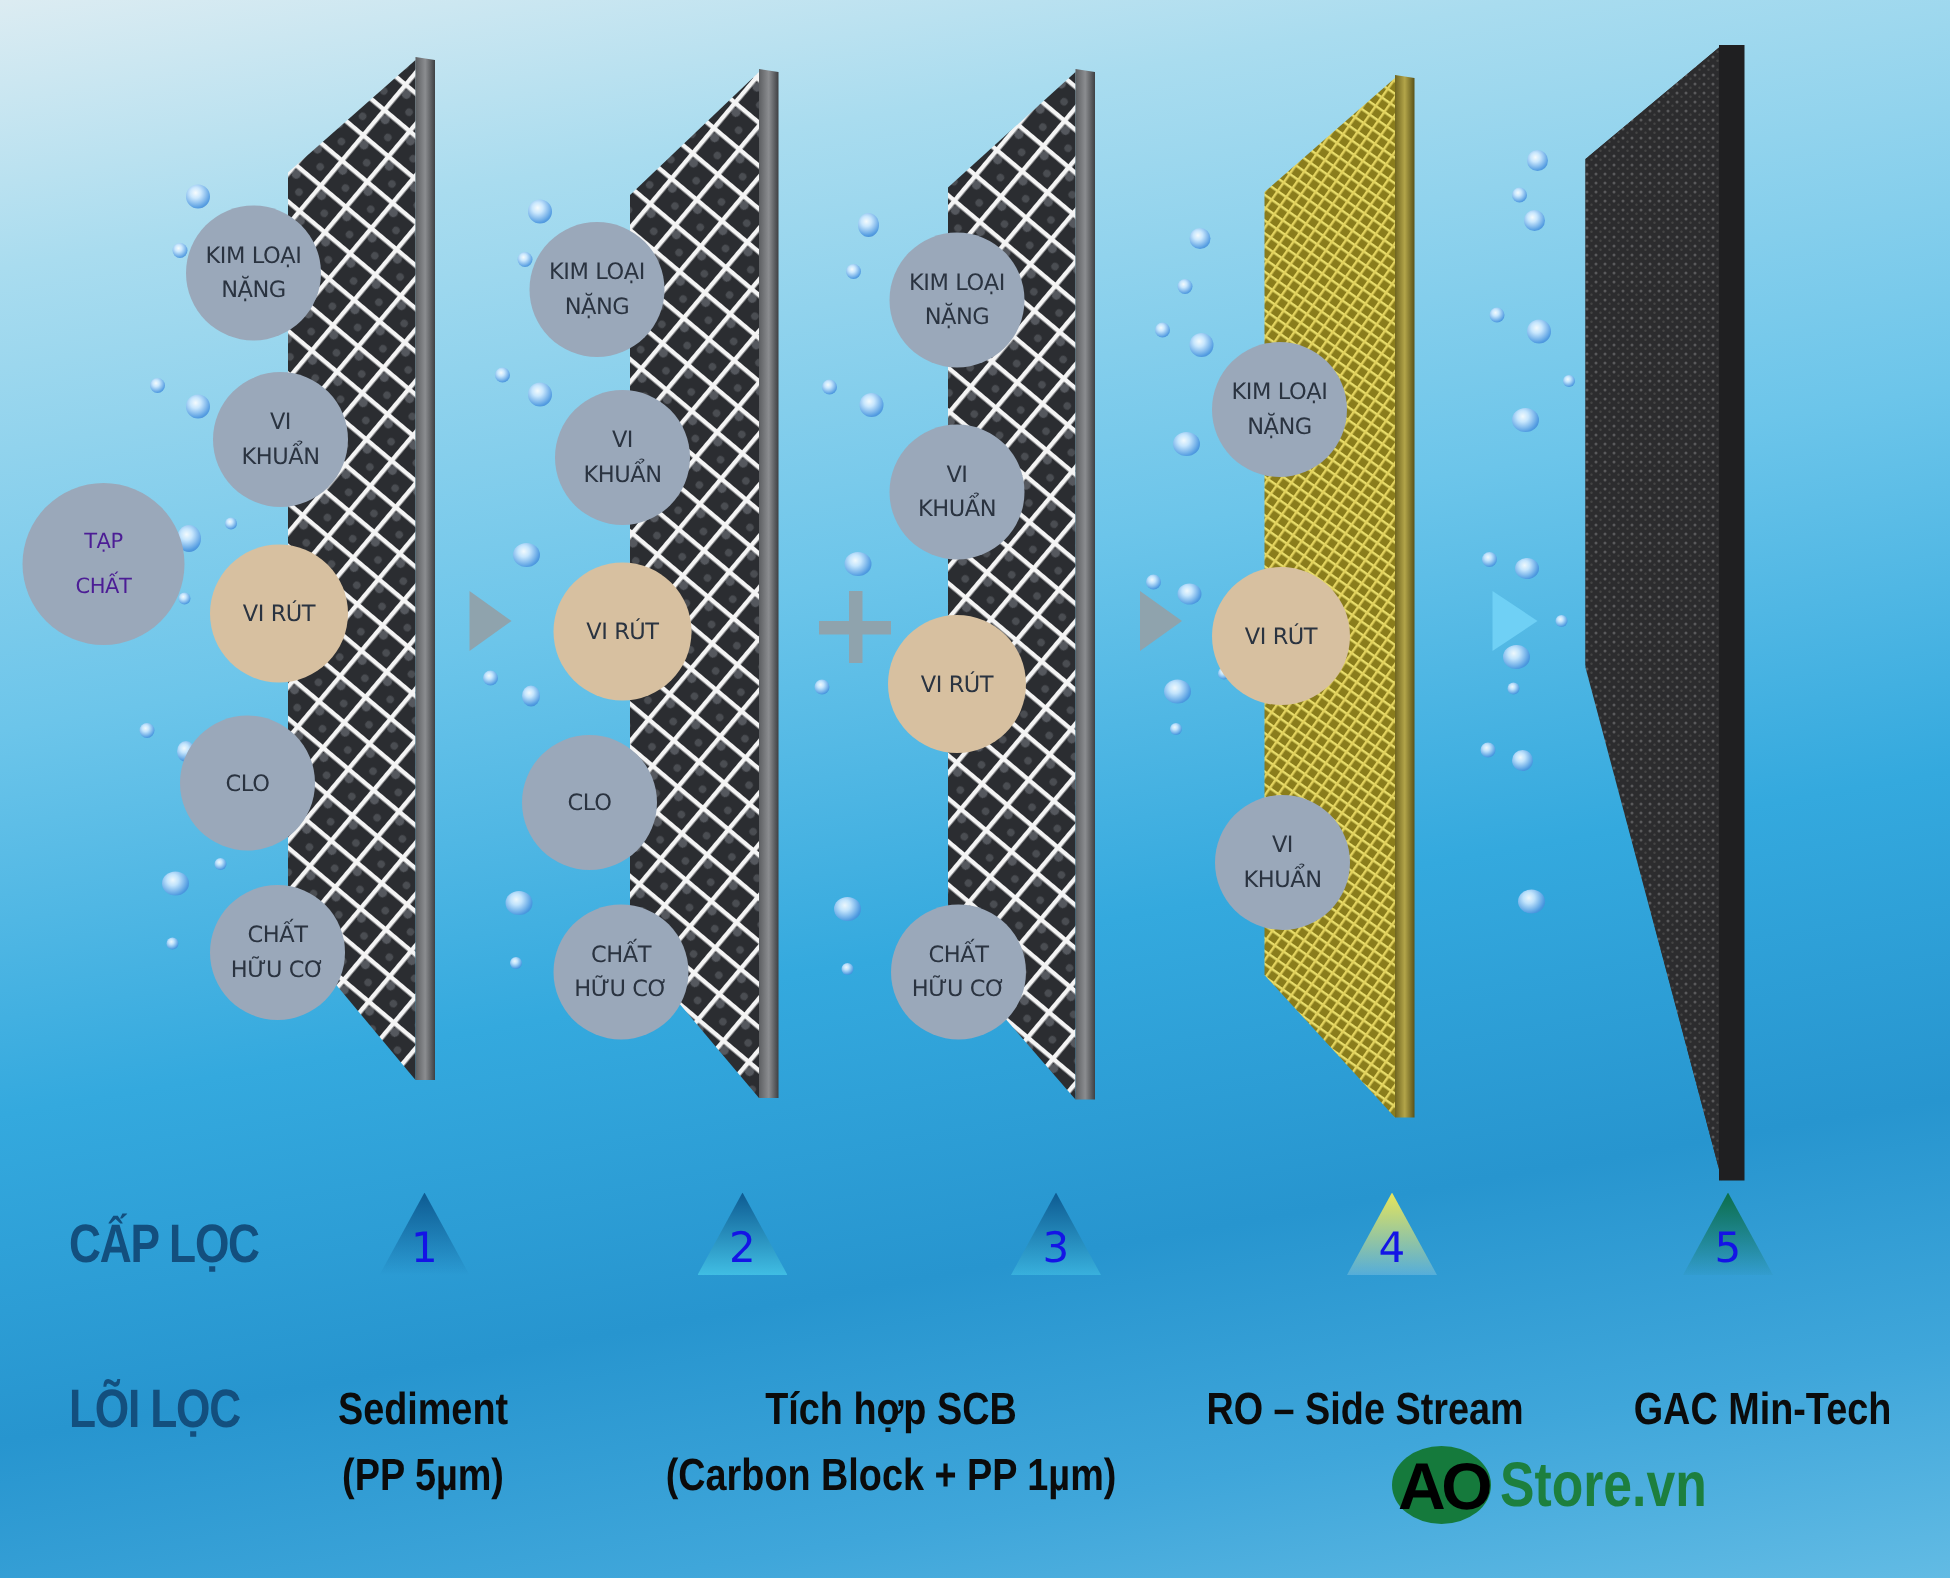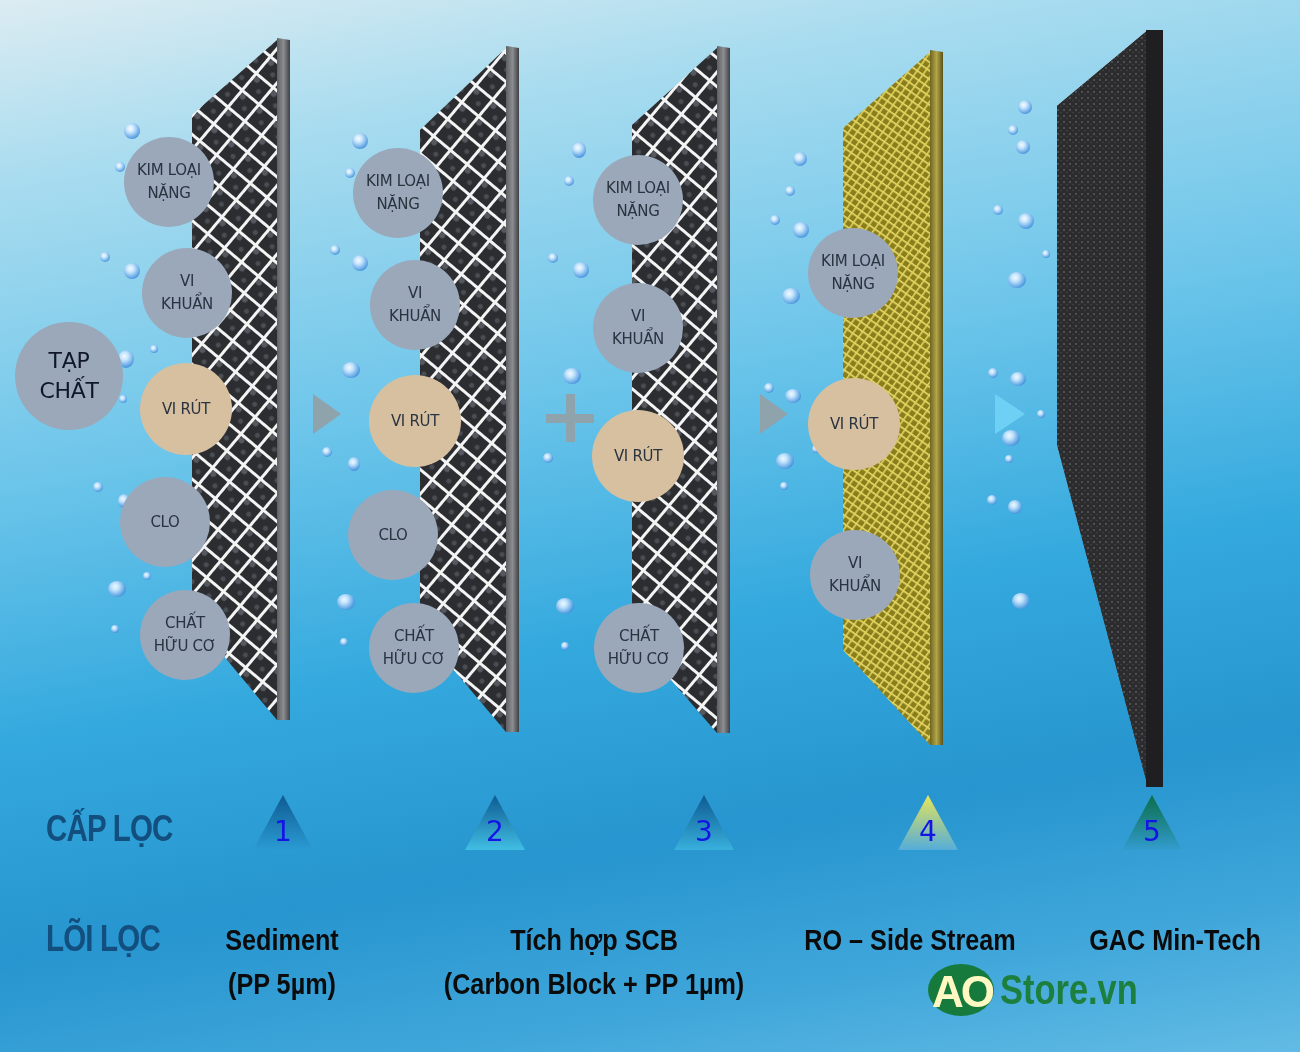--- a/index.html
+++ b/index.html
@@ -7,40 +7,40 @@
     font-family: "Liberation Sans", sans-serif;
     background: linear-gradient(170deg, #dcecf2 0%, #a9dcef 14%, #6cc5ea 38%, #34a9de 58%, #2795cf 75%, #3fa6da 88%, #62bbe4 100%);
   }
   .stage { position:absolute; left:0; top:0; width:1300px; height:1052px; }
   svg.filters { position:absolute; left:0; top:0; }
   .bubble { position:absolute; border-radius:50%; background:#9aa8ba;
     display:flex; align-items:center; justify-content:center; text-align:center;
     color:#2a3340; font-family:"DejaVu Sans", sans-serif; font-size:15px; line-height:23px;
     white-space:pre-line; letter-spacing:-0.3px; }
   .bubble.virus { background:#d7c0a0; }
-  .bubble.big { font-size:22px; line-height:30px; color:#0f172a; }
+  .bubble.big { font-size:14px; line-height:30px; color:#4c1d95; }
   .drop { position:absolute; border-radius:50%;
     background: radial-gradient(circle at 40% 35%, #ffffff 0%, #cfe9ff 25%, #4e97e0 70%, #2a6fc0 100%);
     opacity:0.9; }
   .arrow { position:absolute; width:0; height:0; border-top:20px solid transparent; border-bottom:20px solid transparent; }
   .plus { position:absolute; }
   .plus .h { position:absolute; left:0; top:20px; width:48px; height:9px; background:#8fa3ad; }
   .plus .v { position:absolute; left:20px; top:0; width:9px; height:48px; background:#8fa3ad; }
   .row-label { position:absolute; font-family:"Liberation Sans", sans-serif; font-weight:bold;
     color:#134f7e; font-size:36px; letter-spacing:-1px; transform:scaleX(0.82); transform-origin:left center; }
   .level { position:absolute; width:60px; height:60px; }
   .level .tri { position:absolute; left:0; top:0; width:60px; height:55px;
     clip-path: polygon(50% 0, 100% 100%, 0 100%); }
   .level .num { position:absolute; left:0; width:60px; top:20px; text-align:center;
     font-family:"DejaVu Sans", sans-serif; font-size:28px; color:#1414e6; }
   .core { position:absolute; text-align:center; font-family:"Liberation Sans", sans-serif; font-weight:bold;
     color:#0b0b0b; font-size:30px; line-height:44px; white-space:pre-line; transform:scaleX(0.84); }
   .logo { position:absolute; left:928px; top:962px; height:56px; display:flex; align-items:center; }
   .logo .oval { width:66px; height:52px; border-radius:50%; background:#157a3c; position:relative; }
-  .logo .ao { position:absolute; left:4px; top:3px; font-family:"Liberation Sans", sans-serif; font-weight:bold; font-size:44px; color:#fef9c3; letter-spacing:-3px; }
+  .logo .ao { position:absolute; left:4px; top:3px; font-family:"Liberation Sans", sans-serif; font-weight:bold; font-size:44px; color:#000000; letter-spacing:-3px; }
   .logo .smith { margin-left:4px; font-family:"Liberation Sans", sans-serif; font-size:46px; color:#222; letter-spacing:-1px; }
   .logo .store { margin-left:6px; font-family:"Liberation Sans", sans-serif; font-weight:bold; font-size:42px; color:#1d7f3e; transform:scaleX(0.82); transform-origin:left center; display:inline-block; }
 </style>
 </head>
 <body>
 
 <div class="stage">
 
   <svg class="filters" width="1300" height="800" viewBox="0 0 1300 800">
     <defs>

